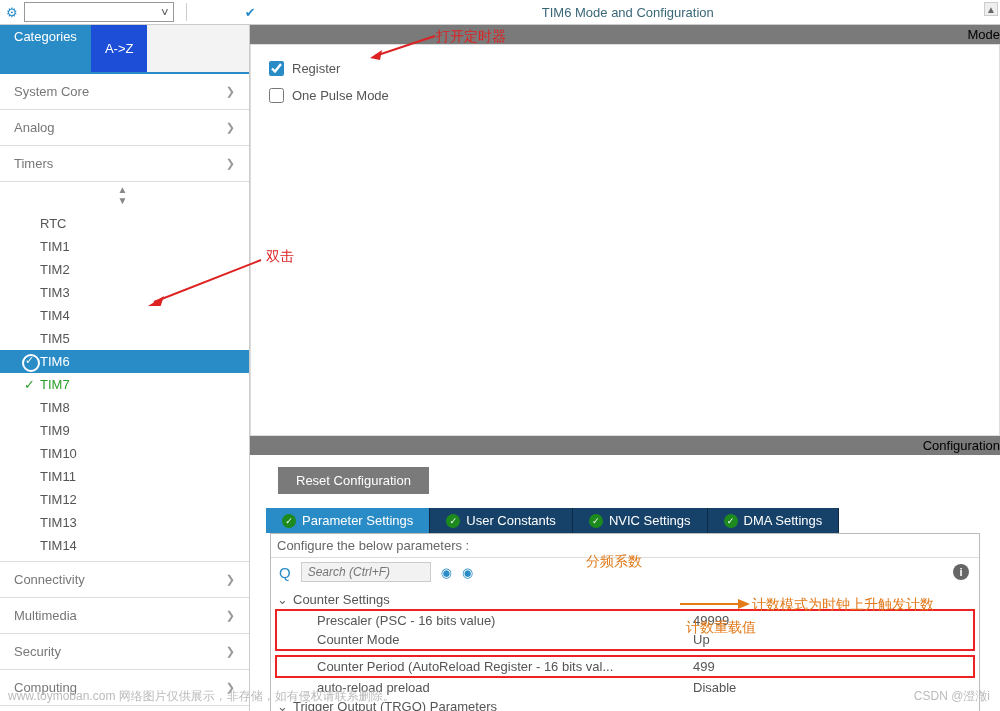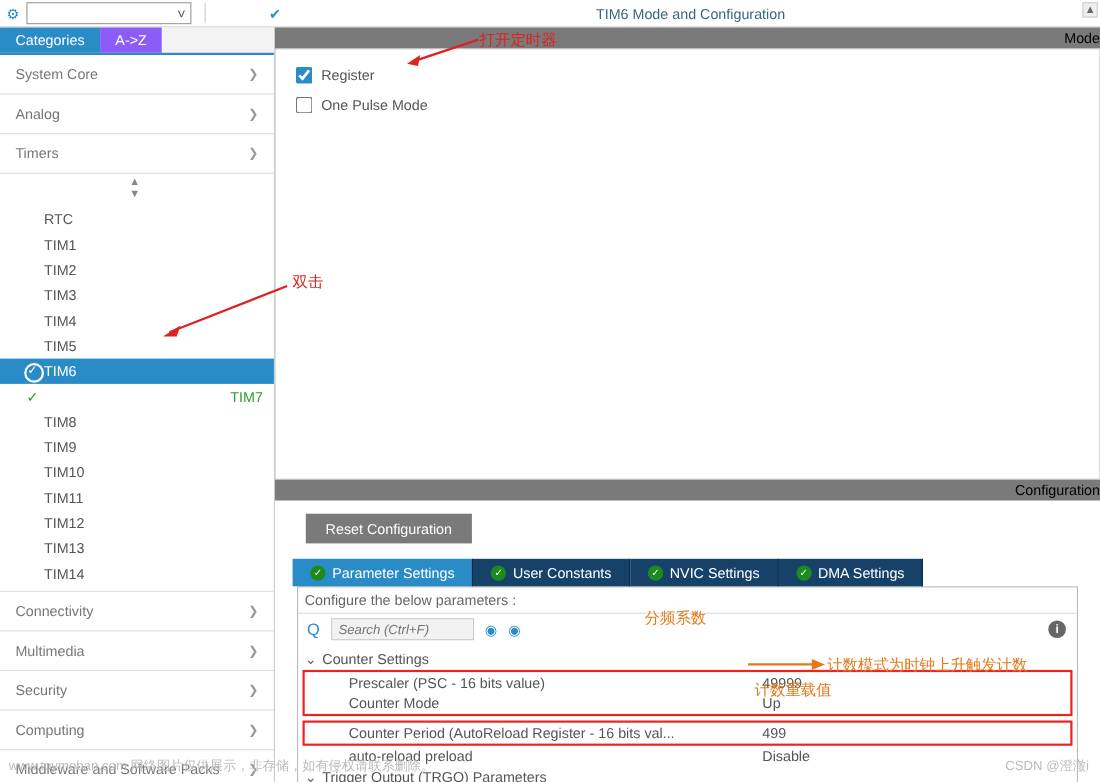--- a/index.html
+++ b/index.html
@@ -8,32 +8,32 @@
 .top-row { display: flex; align-items: center; gap: 6px; padding: 2px 6px; border-bottom: 1px solid #ccc; }
 .gear-btn { color: #2a8cc7; cursor: pointer; }
 .search-dd { flex: 0 0 150px; border: 1px solid #999; background: #fff; height: 20px; display:flex; align-items:center; justify-content:flex-end; padding-right:4px;}
 
 .main-wrap { display: flex; height: calc(100% - 24px); }
 .left { width: 250px; border-right: 1px solid #ccc; display:flex; flex-direction:column;}
 .right { flex: 1; display:flex; flex-direction:column; }
 
 .tabs-row { display:flex; background:#f3f3f3; border-bottom:2px solid #2a8cc7;}
 .cat-tab { background:#2a8cc7; color:#fff; padding:4px 14px; font-size:13px;}
-.az-tab { background:#8b5cf6; color:#fff; padding:4px 14px; font-size:13px;}
+.az-tab { background:#1d4ed8; color:#fff; padding:16px 14px; font-size:13px;}
 
 .acc-item { display:flex; justify-content:space-between; align-items:center; padding:10px 14px; border-bottom:1px solid #ddd; color:#777; cursor:pointer;}
 .chev { color:#999; font-size:11px;}
 
 .updown { text-align:center; color:#888; padding:2px 0; font-size:10px; letter-spacing:4px;}
 .timer-list { padding:4px 0;}
 .timer-item { padding:4px 10px 4px 40px; cursor:pointer; color:#555; font-size:13px; position:relative;}
 .timer-item.selected { background:#2a8cc7; color:#fff;}
 .timer-item.selected::before { content:""; position:absolute; left:22px; top:4px; width:14px; height:14px; border:2px solid #fff; border-radius:50%;}
 .timer-item.selected::after { content:"✓"; position:absolute; left:25px; top:4px; color:#fff; font-size:11px;}
-.timer-item.cfg { color:#2aa02a;text-align:right;}
+.timer-item.cfg { color:#2aa02a;}
 .timer-item.cfg::before { content:"✓"; position:absolute; left:24px; color:#2aa02a;}
 
 
 .anno { position:absolute; color:#d22; font-size:14px; pointer-events:none; z-index:50;}
 .arrow-long { position:absolute; z-index:49;}
 
 
 .mode-section { flex:0 0 auto; }
 .bar-title { background:#7a7a7a; color:#000000; text-align:right; padding:2px 0; font-size:13px; position:relative;}
 .tim-title { color:#3a6778; text-align:center; padding:2px 0; font-size:13px;}

